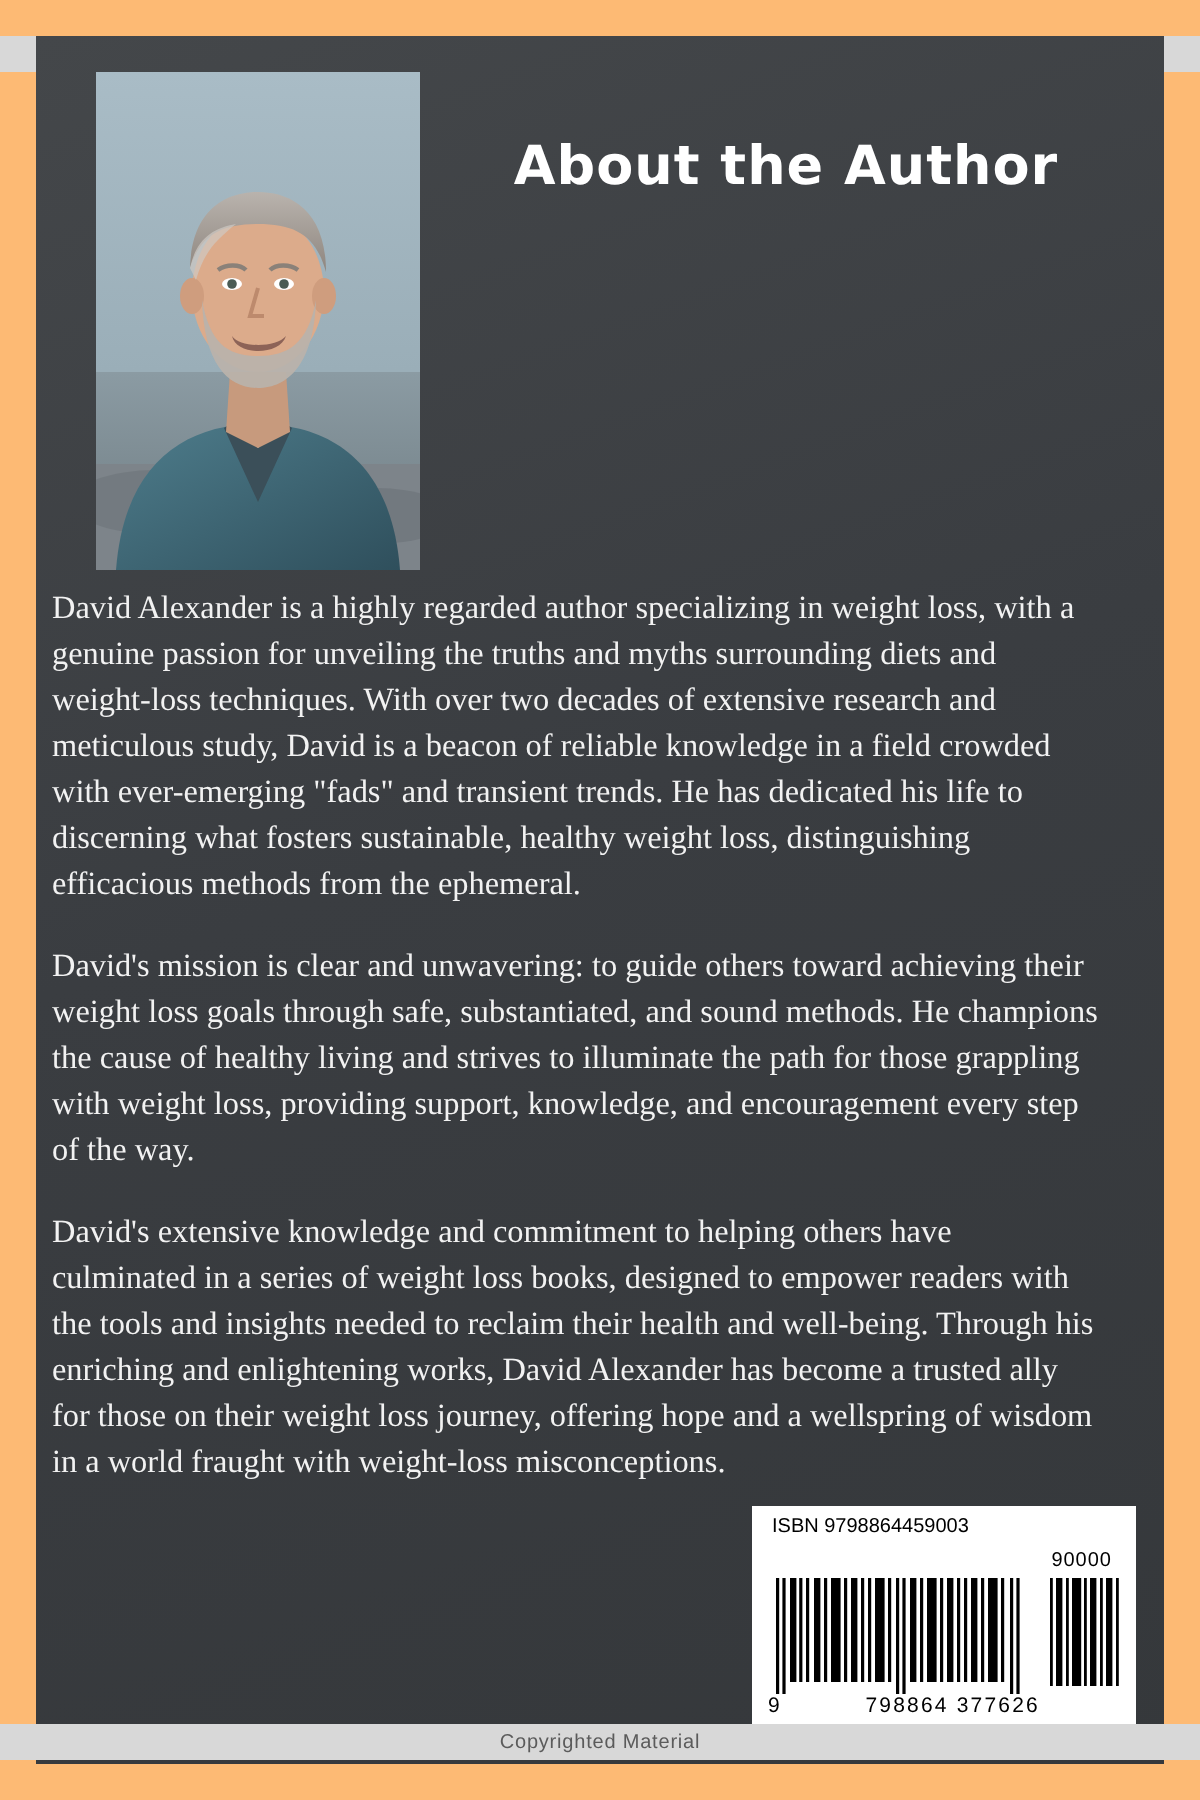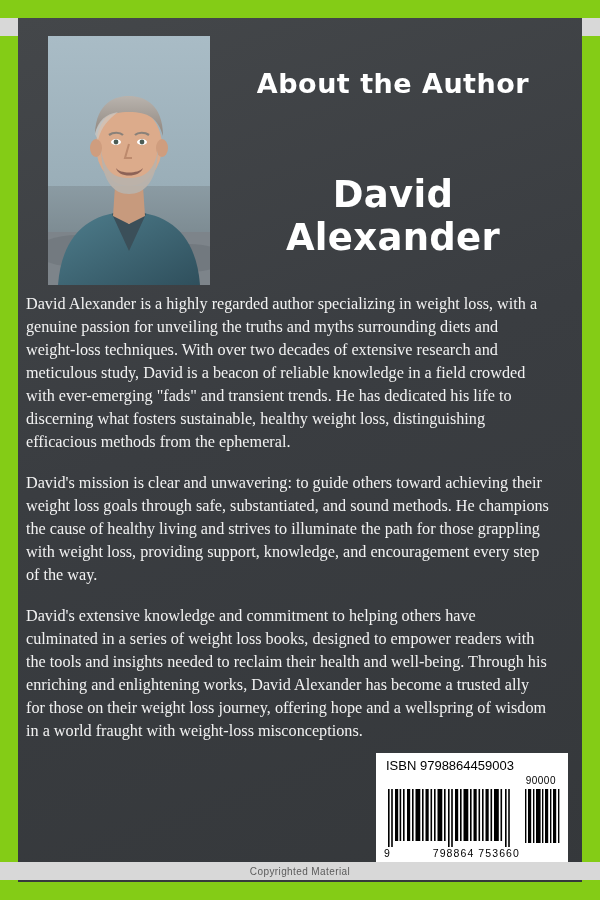--- a/index.html
+++ b/index.html
@@ -10,21 +10,21 @@
   body {
     width: 600px;
     height: 900px;
     font-family: "Liberation Serif", serif;
   }
 
   .page {
     position: relative;
     width: 600px;
     height: 900px;
-    background: #84cc16;
+    background: #fdba74;
     overflow: hidden;
   }
 
   
   .watermark {
     position: absolute;
     left: 0;
     width: 600px;
     height: 18px;
     background: #d8d8d8;
@@ -134,21 +134,21 @@
     width: 192px;
     height: 112px;
     background: #ffffff;
     padding: 0;
   }
   .isbn-label {
     position: absolute;
     left: 10px;
     top: 5px;
     font-family: "Liberation Sans", sans-serif;
-    font-size: 13px;
+    font-size: 10px;
     color: #000000;
   }
   .ean5-label {
     position: absolute;
     right: 12px;
     top: 22px;
     font-family: "Liberation Sans", sans-serif;
     font-size: 10px;
     color: #000000;
     letter-spacing: 0.5px;
@@ -241,21 +241,20 @@
           <circle cx="68" cy="106" r="2.4" fill="#4a5b54"></circle>
           <circle cx="94" cy="106" r="2.4" fill="#4a5b54"></circle>
           <path d="M61 99 C65 96 72 96 75 99" stroke="#8a8179" stroke-width="2.2" fill="none"></path>
           <path d="M87 99 C90 96 97 96 101 99" stroke="#8a8179" stroke-width="2.2" fill="none"></path>
 
           <path d="M81 108 L77 122 L84 122" stroke="#bd8a6d" stroke-width="2" fill="none"></path>
         </svg>
       </div>
 
       <div class="heading-about">About the Author</div>
-      <div class="heading-name">David Alexander</div>
 
       <div class="bio">
         <p>David Alexander is a highly regarded author specializing in weight loss, with a genuine passion for unveiling the truths and myths surrounding diets and weight-loss techniques. With over two decades of extensive research and meticulous study, David is a beacon of reliable knowledge in a field crowded with ever-emerging "fads" and transient trends. He has dedicated his life to discerning what fosters sustainable, healthy weight loss, distinguishing efficacious methods from the ephemeral.</p>
         <p>David's mission is clear and unwavering: to guide others toward achieving their weight loss goals through safe, substantiated, and sound methods. He champions the cause of healthy living and strives to illuminate the path for those grappling with weight loss, providing support, knowledge, and encouragement every step of the way.</p>
         <p>David's extensive knowledge and commitment to helping others have culminated in a series of weight loss books, designed to empower readers with the tools and insights needed to reclaim their health and well-being. Through his enriching and enlightening works, David Alexander has become a trusted ally for those on their weight loss journey, offering hope and a wellspring of wisdom in a world fraught with weight-loss misconceptions.</p>
       </div>
 
 
       <div class="barcode-box">
         <div class="isbn-label">ISBN 9798864459003</div>
@@ -307,21 +306,21 @@
               <rect x="18" y="0" width="1.4" height="54"></rect>
               <rect x="21" y="0" width="3.2" height="54"></rect>
               <rect x="26" y="0" width="1.4" height="54"></rect>
               <rect x="29" y="0" width="3.2" height="54"></rect>
               <rect x="34" y="0" width="1.4" height="54"></rect>
             </g>
           </svg>
         </div>
         <div class="barcode-digits">
           <span>9</span>
-          <span>798864 753660</span>
+          <span>798864 377626</span>
         </div>
       </div>
 
     </div>
   </div>
 
   <div class="watermark bottom">Copyrighted Material</div>
 
 </div>
 

